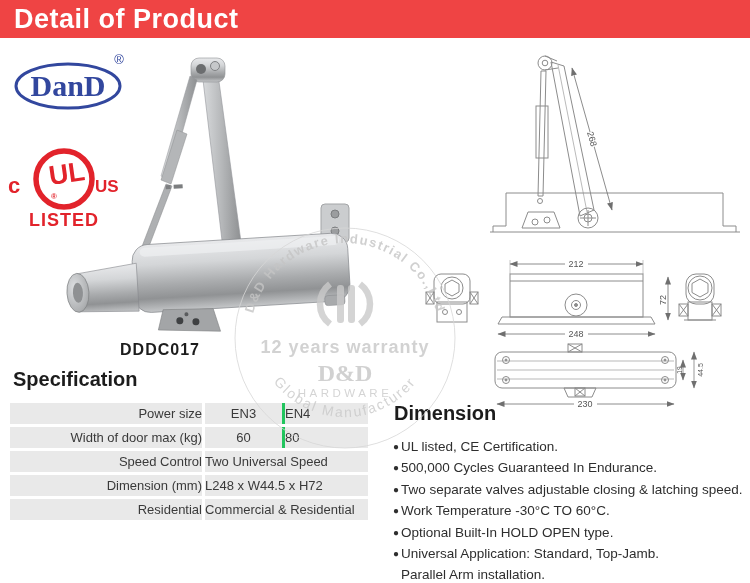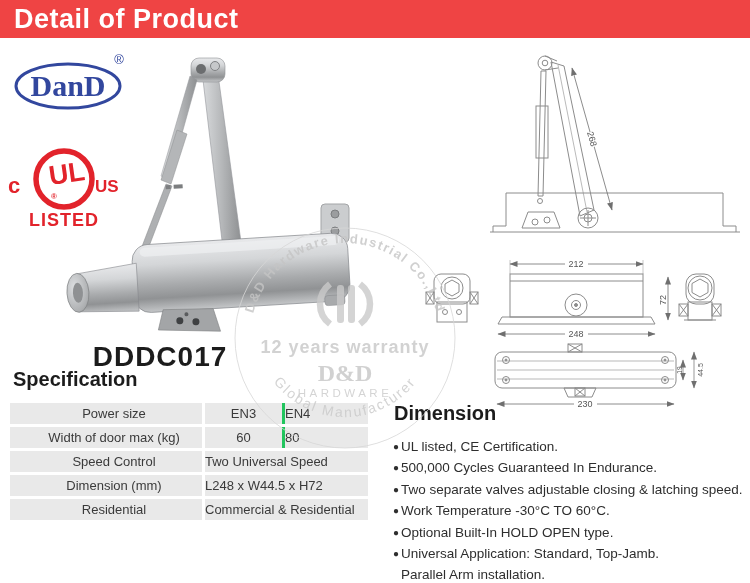--- a/index.html
+++ b/index.html
@@ -4,28 +4,28 @@
 <style>
   html,body{margin:0;padding:0;background:#fff;}
   #page{position:relative;width:750px;height:583px;background:#fff;overflow:hidden;
         font-family:"Liberation Sans",sans-serif;color:#333;}
   
   .banner{position:absolute;left:0;top:0;width:750px;height:38px;background:#ef4444;
           display:flex;align-items:center;}
   .banner h1{margin:0 0 0 14px;font-size:27px;font-weight:bold;color:#fff;letter-spacing:.5px;}
   
   .model{position:absolute;left:70px;top:341px;width:180px;text-align:center;
-         font-size:28px;font-weight:bold;color:#1c1c1c;letter-spacing:1px;}
+         font-size:16px;font-weight:bold;color:#1c1c1c;letter-spacing:1px;}
   .spec-head{position:absolute;left:13px;top:368px;font-size:20px;font-weight:bold;color:#1c1c1c;}
   .feat-head{position:absolute;left:394px;top:402px;font-size:20px;font-weight:bold;color:#1c1c1c;}
   
   table.spec{position:absolute;left:10px;top:400px;width:358px;border-collapse:separate;
              border-spacing:0 3px;font-size:13px;color:#3a3a3a;table-layout:fixed;}
   table.spec td{background:#e9e9e9;height:21px;padding:0;}
-  table.spec td.lbl{padding-left:16px;text-align:center;border-right:3px solid #fff;}
+  table.spec td.lbl{padding-left:16px;text-align:right;border-right:3px solid #fff;}
   table.spec td.v1{text-align:center;border-right:3px solid #22c55e;}
   table.spec td.v2,table.spec td.vs{}
   
   ul.features{position:absolute;left:393px;top:436px;margin:0;padding:0;list-style:none;
               font-size:13.5px;color:#2e2e2e;line-height:21.4px;width:356px;}
   ul.features .blt{font-size:10px;vertical-align:1px;margin-right:2px;}
   .feat-cont{padding-left:8px;}
   
   .abs{position:absolute;}
   .wm{position:absolute;left:0;top:0;width:750px;height:583px;pointer-events:none;z-index:40;}

